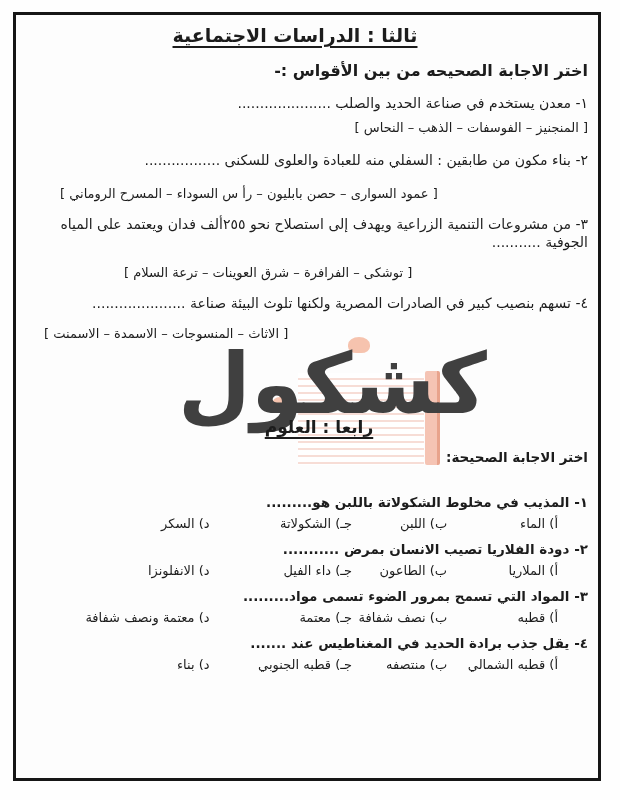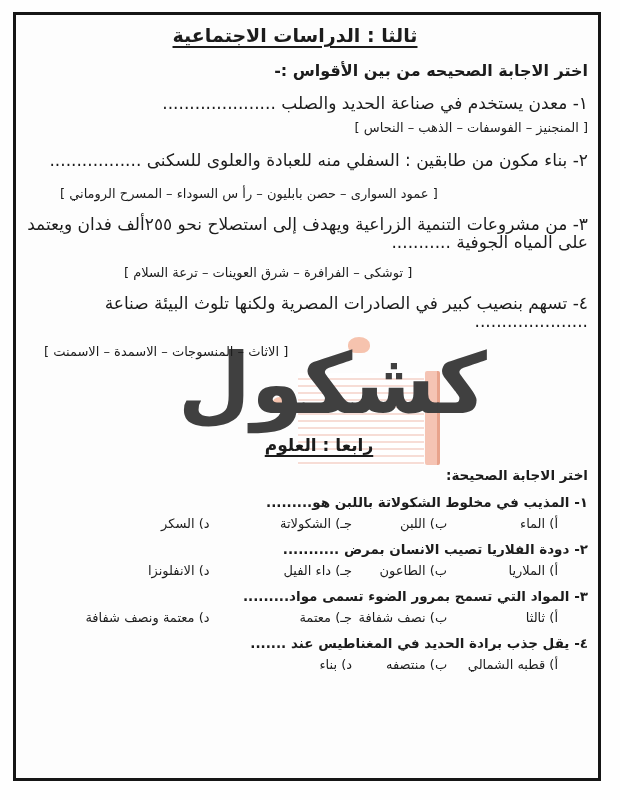--- a/index.html
+++ b/index.html
@@ -10,36 +10,36 @@
            border:3px solid #161616; direction:rtl; padding:4px 10px;
            background:#fdfdfd; }
   .content { position:relative; z-index:2; }
 
   .h-title { text-align:center; font-size:19px; font-weight:bold; margin-top:5px;
              transform:translateX(-12px); }
   .h-title span { text-decoration:underline; text-decoration-thickness:2px; text-underline-offset:4px; }
 
   .instr { font-size:16px; font-weight:bold; text-align:right; margin-top:15px; }
 
-  .q-text { font-size:17px; text-align:right; margin-top:14px; line-height:18px; }
+  .q-text { font-size:14px; text-align:right; margin-top:14px; line-height:18px; }
   .q-choices { font-size:13px; direction:rtl; line-height:18px; }
   .q-choices.pos-a { margin-top:7px;  text-align:right; padding-left:18px; }
   .q-choices.pos-b { margin-top:16px; text-align:left; padding-left:34px; }
   .q-choices.pos-c { margin-top:13px; text-align:left; padding-left:98px; }
   .q-choices.pos-d { margin-top:13px; text-align:left; padding-left:18px; }
   .gap-l { margin-top:12px; }
 
   .h2-wrap { margin-top:74px; text-align:center; }
   .h2-title { display:inline-block; font-size:17px; font-weight:bold;
               text-decoration:underline; text-decoration-thickness:2px;
               text-underline-offset:4px; transform:translateX(12px); }
   .instr2 { font-size:13.5px; font-weight:bold; text-align:right; margin-top:12px; }
 
   .sq-text { font-size:13.5px; font-weight:bold; text-align:right; margin-top:7px; line-height:18px; }
-  .sq-text.first { margin-top:10px; }
+  .sq-text.first { margin-top:28px; }
   .opt-row { display:grid; direction:rtl; grid-template-columns:21% 18% 27% 34%;
              padding:0 30px 0 4px; margin-top:4px; font-size:13px; line-height:18px; }
   .opt-row span { text-align:right; white-space:nowrap; }
 
   
   .watermark { position:absolute; left:160px; top:316px; width:262px; height:150px; z-index:1; }
   .wm-lines { position:absolute; right:14px; top:42px; width:126px; height:92px;
               background:repeating-linear-gradient(to bottom, #ffffff 0px, #ffffff 5px,
                          #f7ddd6 5px, #f7ddd6 7px); }
   .wm-bar { position:absolute; right:-2px; top:40px; width:15px; height:94px;
@@ -99,28 +99,29 @@
       <p class="sq-text">٢- دودة الفلاريا تصيب الانسان بمرض ...........</p>
       <div class="opt-row">
         <span>أ) الملاريا</span>
         <span>ب) الطاعون</span>
         <span>جـ) داء الفيل</span>
         <span>د) الانفلونزا</span>
       </div>
 
       <p class="sq-text">٣- المواد التي تسمح بمرور الضوء تسمى مواد.........</p>
       <div class="opt-row">
-        <span>أ) ثالثا</span>
+        <span>أ) قطبه</span>
         <span>ب) نصف شفافة</span>
         <span>جـ) معتمة</span>
         <span>د) معتمة ونصف شفافة</span>
       </div>
 
       <p class="sq-text">٤- يقل جذب برادة الحديد في المغناطيس عند .......</p>
       <div class="opt-row">
         <span>أ) قطبه الشمالي</span>
         <span>ب) منتصفه</span>
+        <span>جـ) قطبه الجنوبي</span>
         <span>د) بناء</span>
       </div>
     </div>
 
   </div>
 </div>
 
 </body></html>

